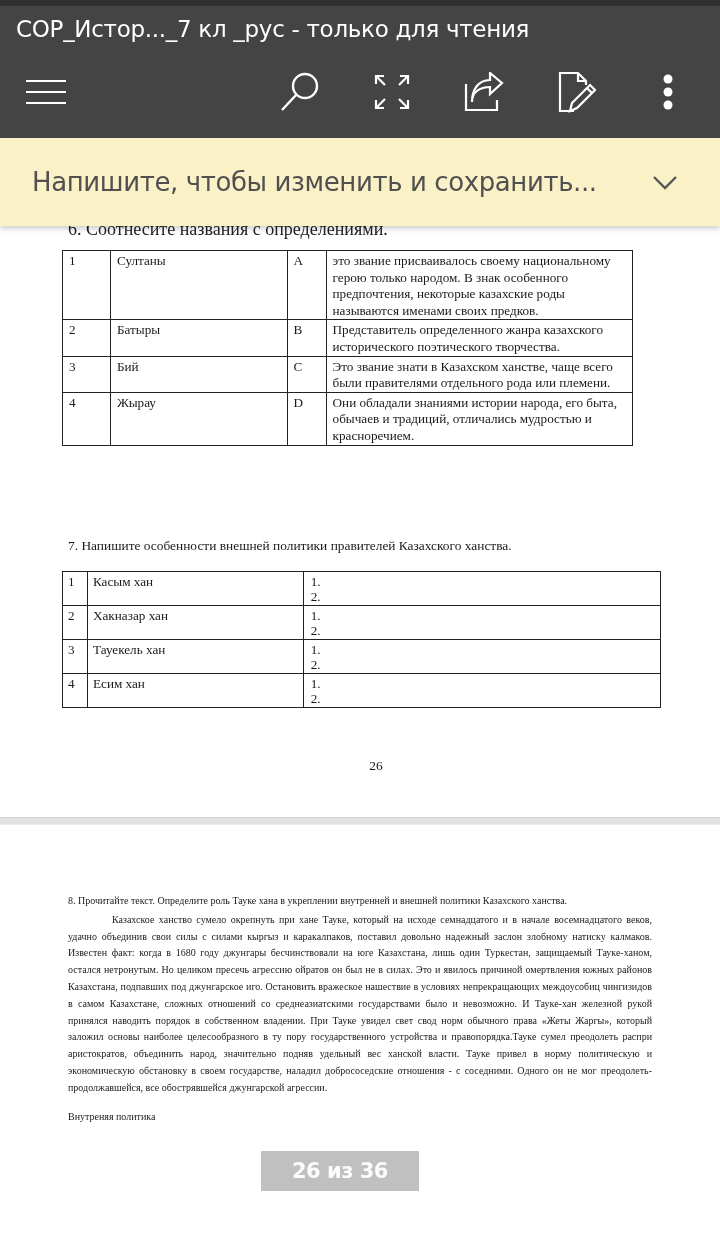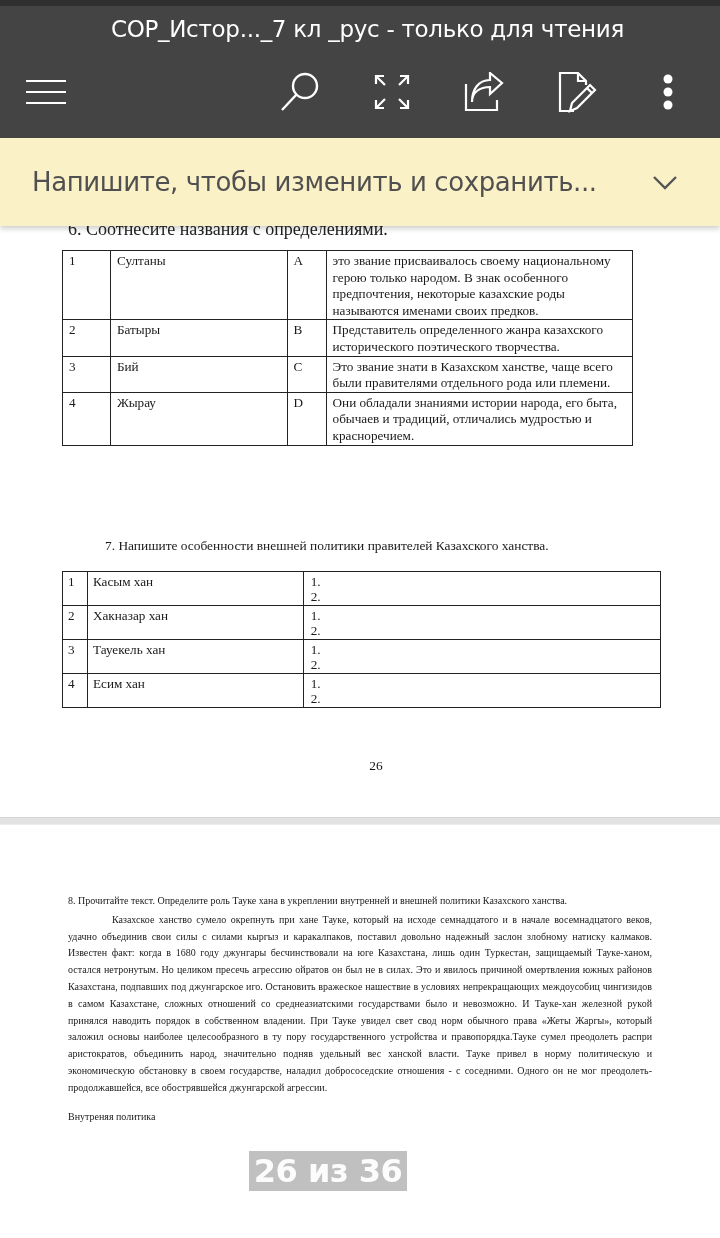--- a/index.html
+++ b/index.html
@@ -6,22 +6,22 @@
   html, body { width: 720px; height: 1238px; overflow: hidden; background: #ffffff; }
   body { position: relative; font-family: "Liberation Serif", serif; color: #111; }
 
   
   .appbar {
     position: absolute; left: 0; top: 0; width: 720px; height: 138px;
     background: #444444; z-index: 10;
   }
   .appbar .statusstrip { position: absolute; left: 0; top: 0; width: 720px; height: 6px; background: #2f2f2f; }
   .appbar .title {
-    position: absolute; left: 0; top: 10px; width: 624px; height: 38px;
-    text-align: right; color: #ffffff;
+    position: absolute; left: 16px; top: 10px; width: 624px; height: 38px;
+    text-align: left; color: #ffffff;
     font-family: "DejaVu Sans", sans-serif; font-size: 23px; line-height: 38px;
     letter-spacing: -0.3px;
   }
   .appbar .iconbtn {
     position: absolute; top: 64px; width: 56px; height: 56px;
     display: flex; align-items: center; justify-content: center; cursor: pointer;
   }
   .appbar svg { display: block; }
 
   
@@ -55,21 +55,21 @@
   }
   table.match td {
     border: 1px solid #222; vertical-align: top; padding: 2px 6px 0 6px; color: #1a1a1a;
   }
   table.match td.c1 { width: 48px; }
   table.match td.c2 { width: 177px; }
   table.match td.c3 { width: 39px; }
   table.match td.c4 { width: 307px; padding-right: 4px; margin-left: 10px; }
 
   .q7-heading {
-    position: absolute; left: 68px; top: 538px; font-size: 13.4px; color: #1a1a1a; margin-left: 37px;
+    position: absolute; left: 68px; top: 538px; font-size: 13.4px; color: #1a1a1a;
   }
   table.rulers {
     position: absolute; left: 62px; top: 571px; width: 599px;
     border-collapse: collapse; font-size: 13.2px; line-height: 15px;
   }
   table.rulers td {
     border: 1px solid #222; vertical-align: top; padding: 2px 5px 1px 5px; height: 34px; color: #1a1a1a;
   }
   table.rulers td.c1 { width: 25px; }
   table.rulers td.c2 { width: 216px; }
@@ -82,23 +82,23 @@
 
   .q8 {
     position: absolute; left: 68px; top: 893px; width: 584px;
     font-size: 10px; line-height: 16.8px; text-align: justify; color: #1a1a1a;
   }
   .q8 .para { margin-top: 2px; text-indent: 44px; text-align: justify; }
   .q8 .sub { margin-top: 12px; }
 
   
   .page-indicator {
-    position: absolute; left: 249px; top: 1151px; width: 158px; height: 40px;
+    position: absolute; left: 261px; top: 1151px; width: 158px; height: 40px;
     background: rgba(140,140,140,0.55); color: rgba(255,255,255,0.95);
-    font-family: "DejaVu Sans", sans-serif; font-weight: bold; font-size: 32px;
+    font-family: "DejaVu Sans", sans-serif; font-weight: bold; font-size: 21px;
     line-height: 40px; text-align: center; letter-spacing: -0.5px;
   }
 </style>
 </head>
 <body>
 
 <div class="doc">
 
   <div class="q6-heading">6. Соотнесите названия с определениями.</div>
 

